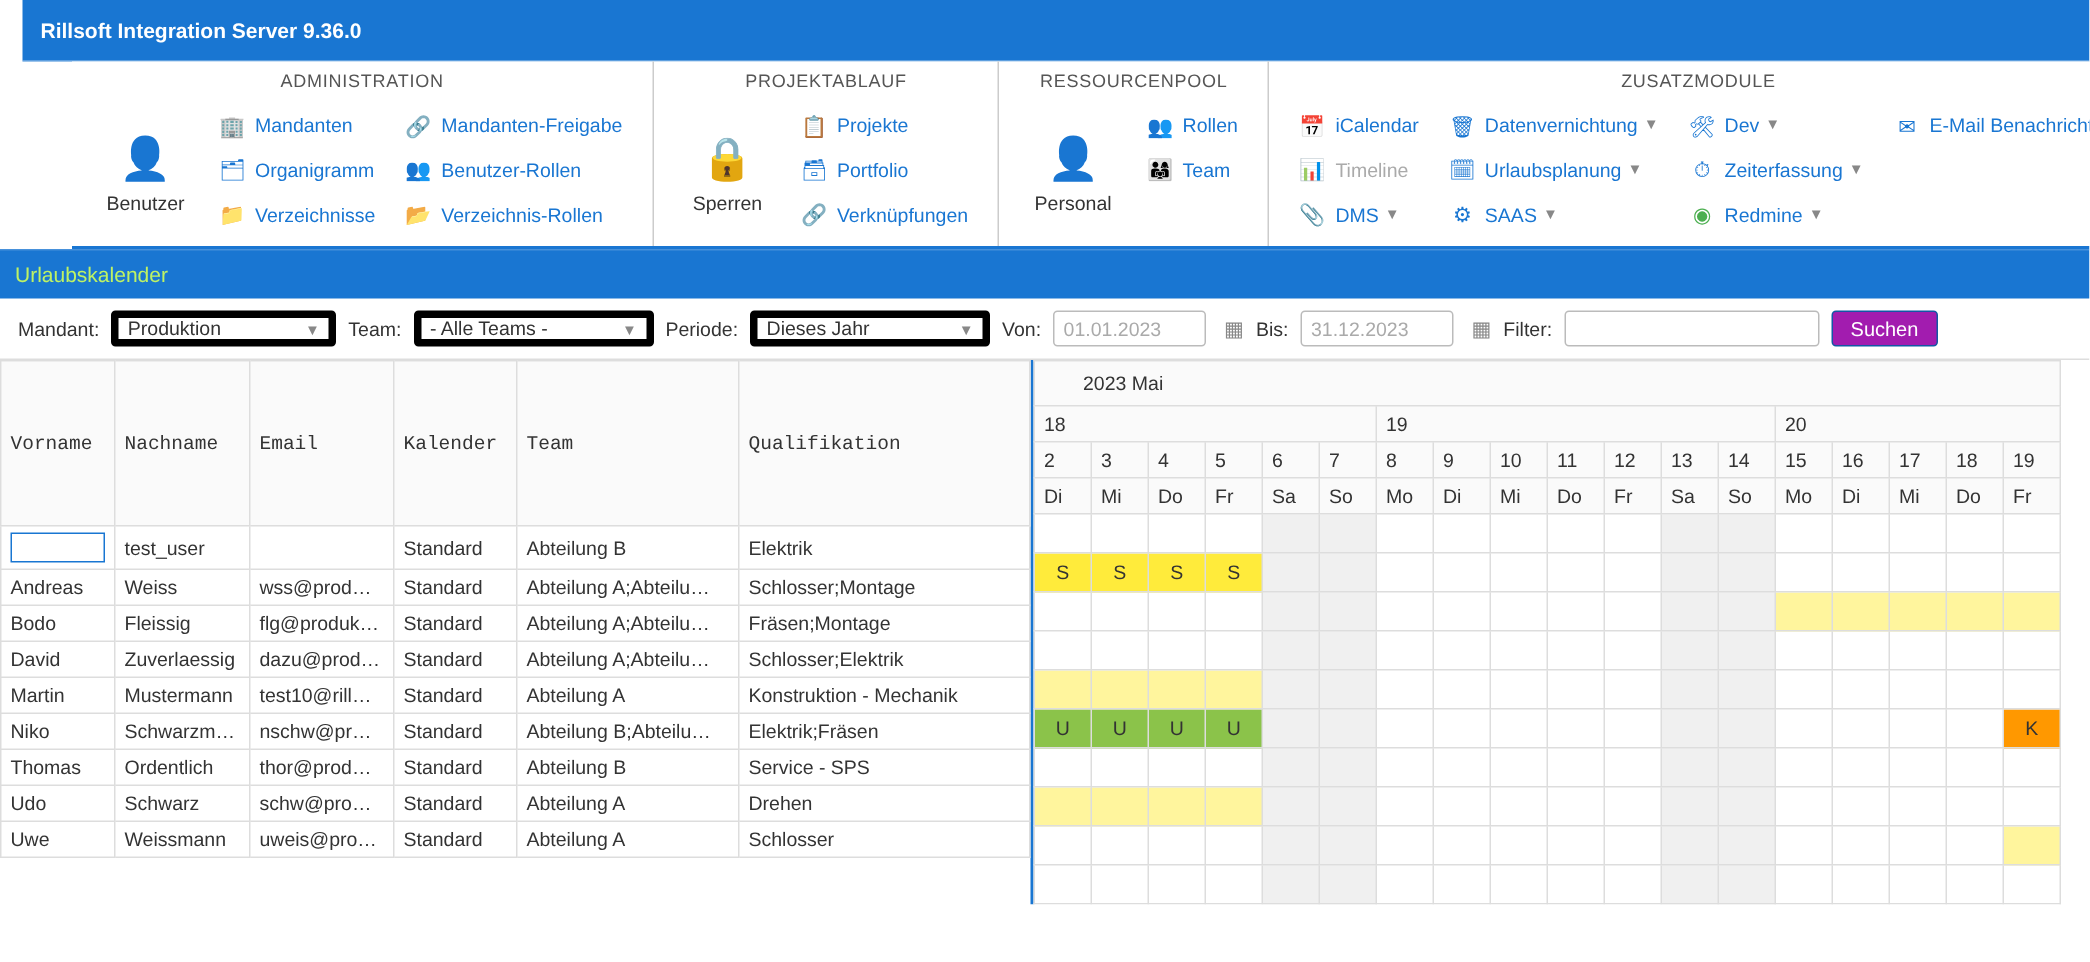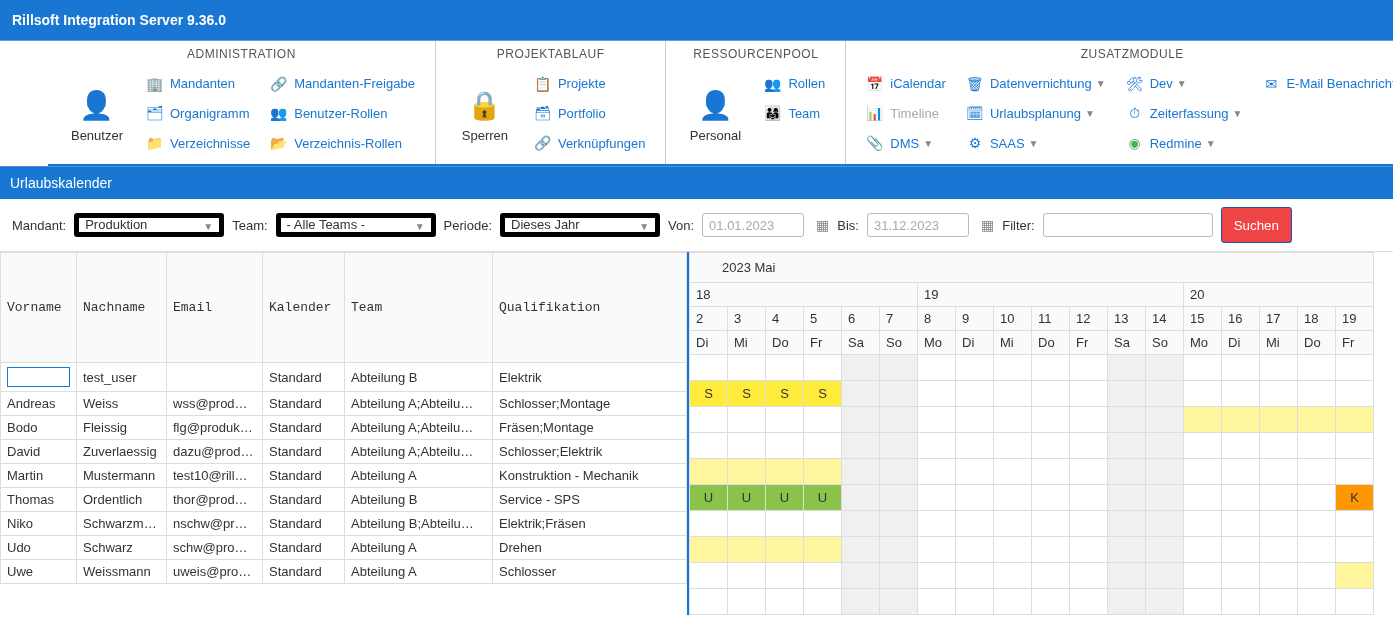--- a/index.html
+++ b/index.html
@@ -1,39 +1,39 @@
 <!DOCTYPE html>
 <html><head>
 <meta charset="utf-8">
 <style>
   * { margin: 0; padding: 0; box-sizing: border-box; }
   body { font-family: Arial, sans-serif; font-size: 13px; color: #333; background: #fff; width: 1393px; overflow: hidden; }
-  .title-bar { background: #1976d2; color: #fff; padding: 12px 12px; font-size: 14px; font-weight: bold; border-bottom: 1px solid rgba(255,255,255,0.3); }
+  .title-bar { background: #1976d2; color: #fff; padding: 12px 12px; font-size: 14px; font-weight: bold; border-bottom: 1px solid rgba(255,255,255,0.3); margin-left: 15px; }
   .ribbon { background: #fff; border-bottom: 2px solid #1976d2; display: flex; height: 125px; margin-left: 48px; }
   .ribbon-group { border-right: 1px solid #ccc; padding: 6px 10px 4px 10px; display: flex; flex-direction: column; }
   .ribbon-group-title { text-align: center; color: #555; font-size: 12px; padding-bottom: 6px; letter-spacing: 0.5px; }
   .ribbon-body { display: flex; flex: 1; }
   .big-btn { display: flex; flex-direction: column; align-items: center; justify-content: center; cursor: pointer; padding: 4px 8px; color: #1976d2; min-width: 78px; }
   .big-btn .bigicon { font-size: 28px; color: #1976d2; padding: 4px 0 2px 0; }
   .big-btn .biglabel { color: #333; font-size: 13px; padding-top: 4px; }
   .btn-col { display: flex; flex-direction: column; justify-content: space-around; padding: 2px 4px; }
   .small-btn { display: flex; align-items: center; cursor: pointer; padding: 3px 6px; color: #1976d2; white-space: nowrap; }
   .small-btn .sicon { width: 18px; display: inline-block; text-align: center; font-size: 14px; margin-right: 6px; }
   .small-btn.disabled { color: #aaa; }
   .caret { margin-left: 4px; color: #888; font-size: 10px; }
-  .section-header { background: #1976d2; color: #ffffff; padding: 8px 10px; font-size: 14px; border-top: 1px solid rgba(255,255,255,0.2); }
+  .section-header { background: #1976d2; color: #bef264; padding: 8px 10px; font-size: 14px; border-top: 1px solid rgba(255,255,255,0.2); }
   .filter-bar { display: flex; align-items: center; padding: 8px 12px; gap: 8px; border-bottom: 1px solid #ddd; }
   .filter-bar label { color: #333; }
   .combo { display: inline-flex; align-items: flex-end; border: 5px solid #000000; border-radius: 3px; background: #fff; height: 24px; padding: 0 6px; cursor: pointer; }
   .combo span.val { flex: 1; }
   .combo .dcaret { color: #888; font-size: 10px; margin-left: 6px; }
   .dateinput { border: 1px solid #bbb; border-radius: 3px; height: 24px; padding: 0 6px; color: #aaa; background: #fff; display: inline-flex; align-items: center; width: 102px; }
   .calicon { color: #888; margin-left: 4px; font-size: 14px; }
   .textfilter { border: 1px solid #bbb; border-radius: 3px; height: 24px; width: 170px; padding: 0 6px; }
-  .search-btn { background: #ef4444; color: #fff; border: 1px solid #1357a5; border-radius: 3px; padding: 3px 12px; cursor: pointer; height: 36px; }
+  .search-btn { background: #a21caf; color: #fff; border: 1px solid #1357a5; border-radius: 3px; padding: 3px 12px; cursor: pointer; height: 24px; }
   .grid-wrap { display: flex; }
   .grid-left { border-right: 2px solid #1976d2; }
   table.grid { border-collapse: collapse; }
   table.grid th, table.grid td { border: 1px solid #ddd; padding: 4px 6px; font-weight: normal; text-align: left; font-size: 13px; }
   table.grid th { background: #fafafa; color: #333; }
   .hdr-tall th { height: 110px; vertical-align: middle; font-family: Liberation Mono, monospace; }
   .cal-head th { text-align: center; font-size: 12px; padding: 4px 2px; }
   .cal-head th.month { height: 30px; padding-left: 32px; }
   .cal-head th.daynum { height: 20px; }
   .cal-head th.dayname { height: 20px; }
@@ -301,34 +301,34 @@
           </tr>
           <tr>
             <td class="trunc">Martin</td>
             <td class="trunc">Mustermann</td>
             <td class="trunc">test10@rill…</td>
             <td class="trunc">Standard</td>
             <td class="trunc">Abteilung A</td>
             <td class="trunc">Konstruktion - Mechanik</td>
           </tr>
           <tr>
+            <td class="trunc">Niko</td>
+            <td class="trunc">Schwarzm…</td>
+            <td class="trunc">nschw@pr…</td>
+            <td class="trunc">Standard</td>
+            <td class="trunc">Abteilung B;Abteilu…</td>
+            <td class="trunc">Elektrik;Fräsen</td>
+          </tr>
+          <tr>
             <td class="trunc">Thomas</td>
             <td class="trunc">Ordentlich</td>
             <td class="trunc">thor@prod…</td>
             <td class="trunc">Standard</td>
             <td class="trunc">Abteilung B</td>
             <td class="trunc">Service - SPS</td>
-          </tr>
-          <tr>
-            <td class="trunc">Niko</td>
-            <td class="trunc">Schwarzm…</td>
-            <td class="trunc">nschw@pr…</td>
-            <td class="trunc">Standard</td>
-            <td class="trunc">Abteilung B;Abteilu…</td>
-            <td class="trunc">Elektrik;Fräsen</td>
           </tr>
           <tr>
             <td class="trunc">Udo</td>
             <td class="trunc">Schwarz</td>
             <td class="trunc">schw@pro…</td>
             <td class="trunc">Standard</td>
             <td class="trunc">Abteilung A</td>
             <td class="trunc">Drehen</td>
           </tr>
           <tr>

